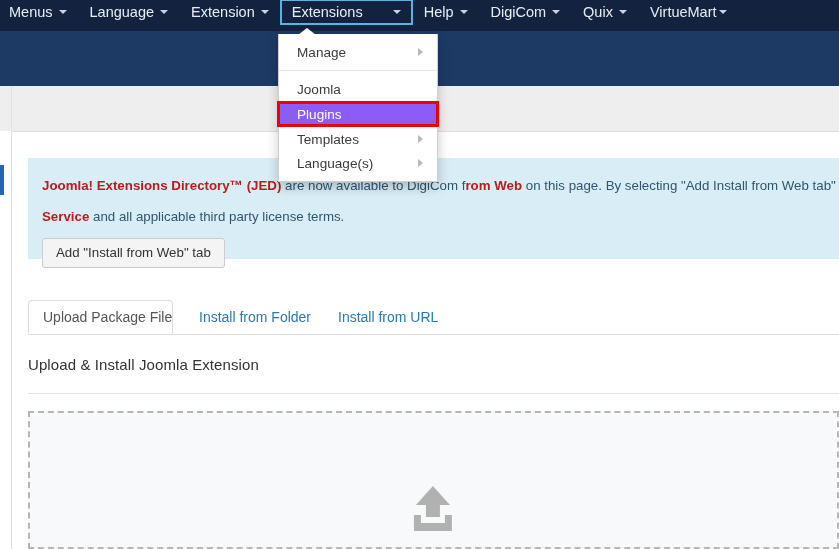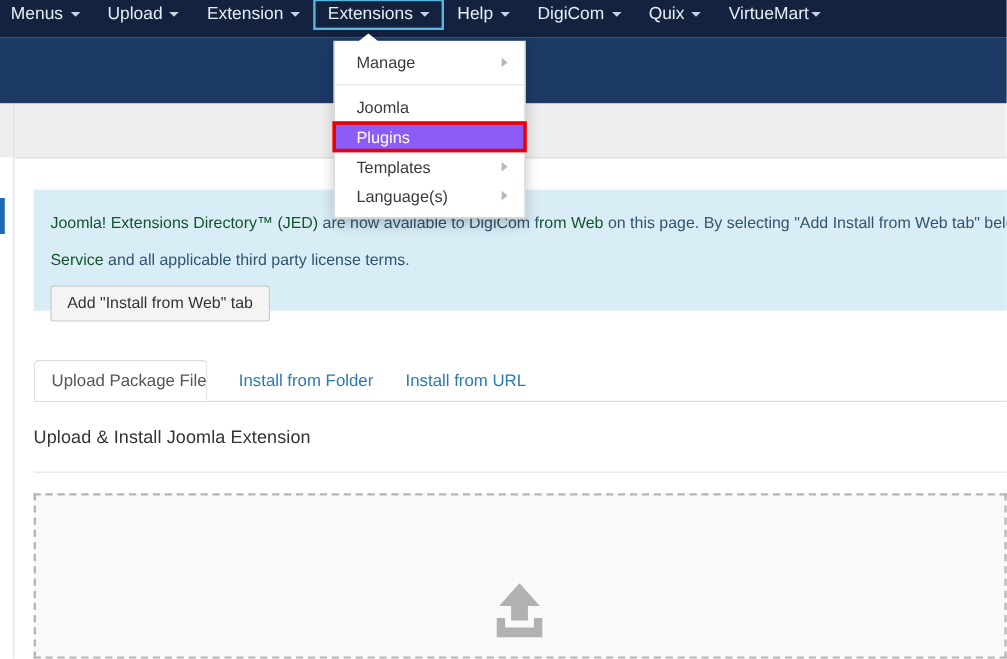--- a/index.html
+++ b/index.html
@@ -57,20 +57,21 @@
     width: 0; height: 0;
     margin-left: 6px;
     border-left: 4px solid transparent;
     border-right: 4px solid transparent;
     border-top: 4px solid #c9d4e2;
   }
   .menu-item.tight .caret { margin-left: 2px; }
   .menu-item.active-box {
     outline: 2px solid #5bb3e0;
     outline-offset: -1px;
+    gap: 24px;
   }
 
   
   .subbar {
     position: absolute;
     top: 31px; left: 0;
     width: 839px;
     height: 55px;
     background: #1d3a65;
     z-index: 10;
@@ -133,21 +134,21 @@
     background: #d9edf7;
     box-sizing: border-box;
     padding: 12px 14px 0 14px;
   }
   .jed-line {
     color: #31556e;
     font-size: 13.3px;
     line-height: 31px;
     white-space: nowrap;
   }
-  .jed-line b { font-weight: normal; color: #14532d; }
+  .jed-line b { font-weight: bold; color: #b91c1c; }
   .jed-btn {
     display: inline-block;
     margin-top: 6px;
     padding: 7px 13px 8px 13px;
     background: #f4f4f4;
     border: 1px solid #cccccc;
     border-radius: 3px;
     color: #333333;
     font-size: 13.3px;
     font-family: "Liberation Sans", sans-serif;
@@ -319,21 +320,21 @@
 
   </div>
 
   <div class="topbar">
     <ul class="menu-list">
       <li class="menu-item">
         <span>Menus</span>
         <i class="caret"></i>
       </li>
       <li class="menu-item">
-        <span>Upload</span>
+        <span>Language</span>
         <i class="caret"></i>
       </li>
       <li class="menu-item">
         <span>Extension</span>
         <i class="caret"></i>
       </li>
       <li class="menu-item active-box">
         <span>Extensions</span>
         <i class="caret"></i>
       </li>

